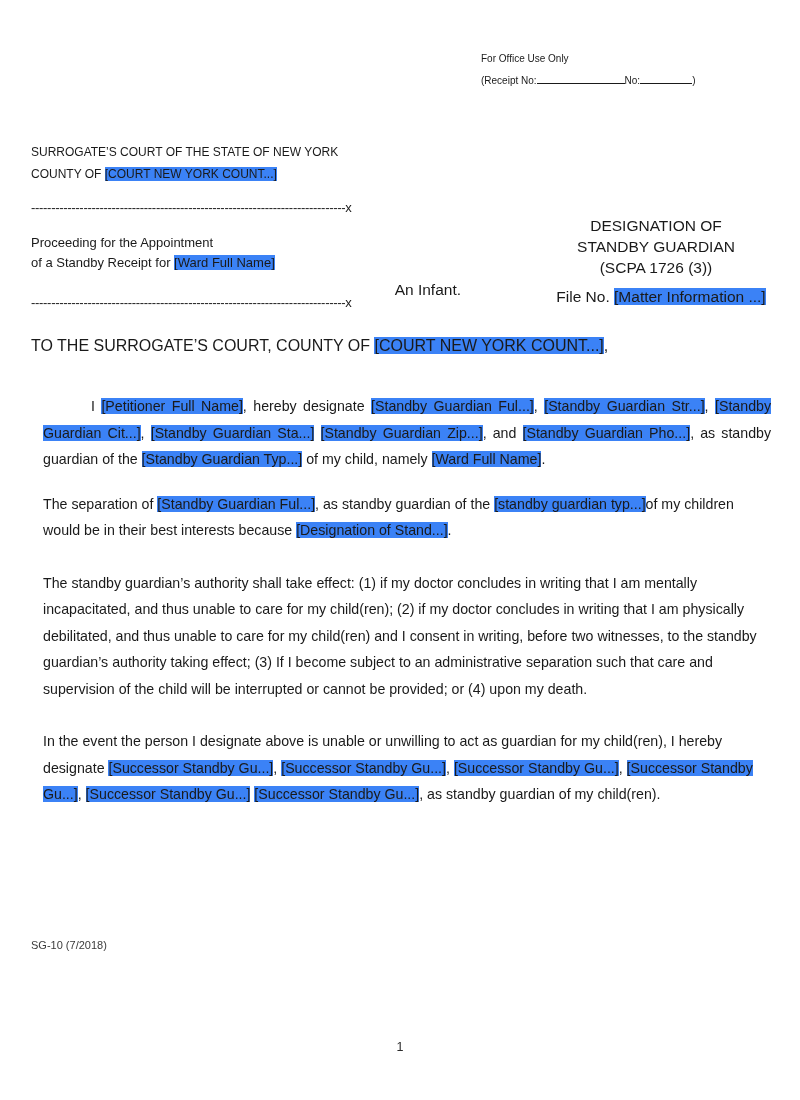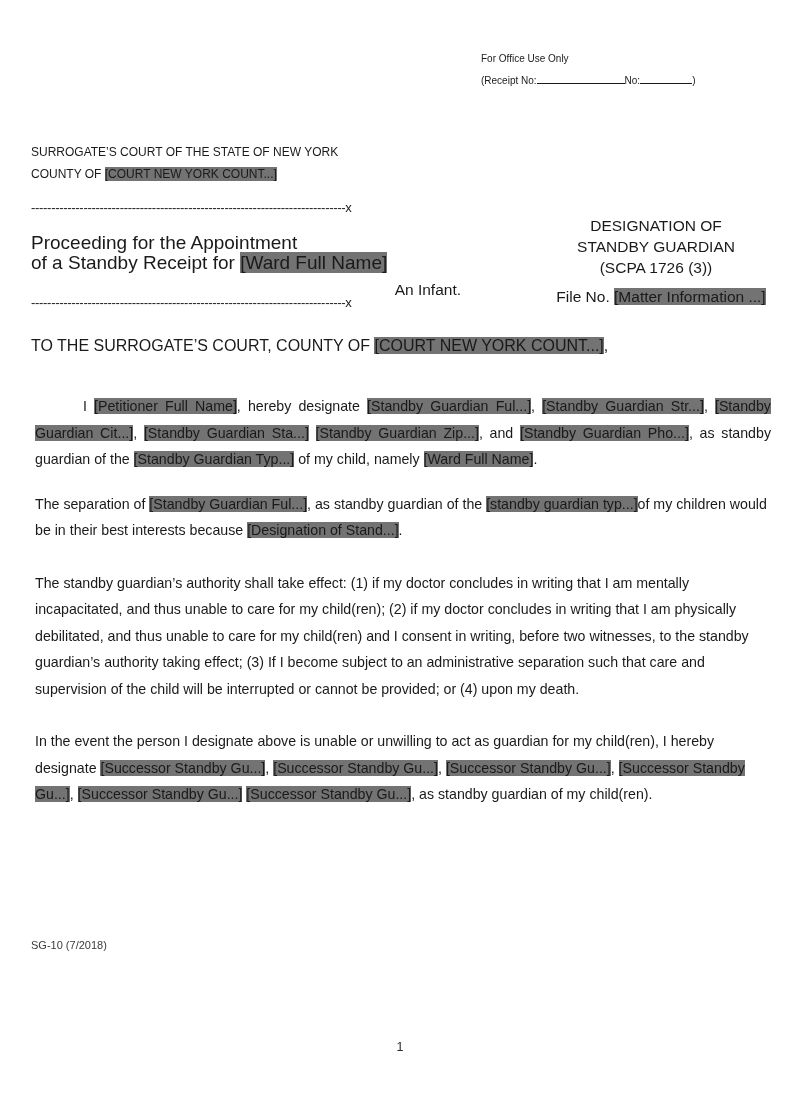--- a/index.html
+++ b/index.html
@@ -71,21 +71,21 @@
     width: 462px;
   }
   .caption-body {
     position: relative;
     height: 80px;
   }
   .caption-left {
     position: absolute;
     left: 0;
     top: 18px;
-    font-size: 19px;
+    font-size: 13px;
     line-height: 20px;
     white-space: nowrap;
   }
   .an-infant {
     position: absolute;
     left: 0;
     top: 66px;
     width: 430px;
     text-align: right;
     font-size: 15.5px;
@@ -121,30 +121,30 @@
   
   .body-wrap {
     position: absolute;
     left: 31px;
     top: 393px;
     width: 740px;
     font-size: 14.2px;
     line-height: 26.5px;
   }
   p.para {
-    margin: 0 0 18px 4px;
+    margin: 0 0 18px 12px;
     text-align: justify;
     text-justify: inter-word;
   }
   p.para.indent { text-indent: 48px; }
   p.para.nojust { text-align: left; }
   p.gap { margin-bottom: 26px; }
 
   mark {
-    background: #737373;
+    background: #3b82f6;
     color: #1a1a1a;
     padding: 0;
   }
 
   
   .form-code {
     position: absolute;
     left: 31px;
     top: 939px;
     font-size: 11px;

